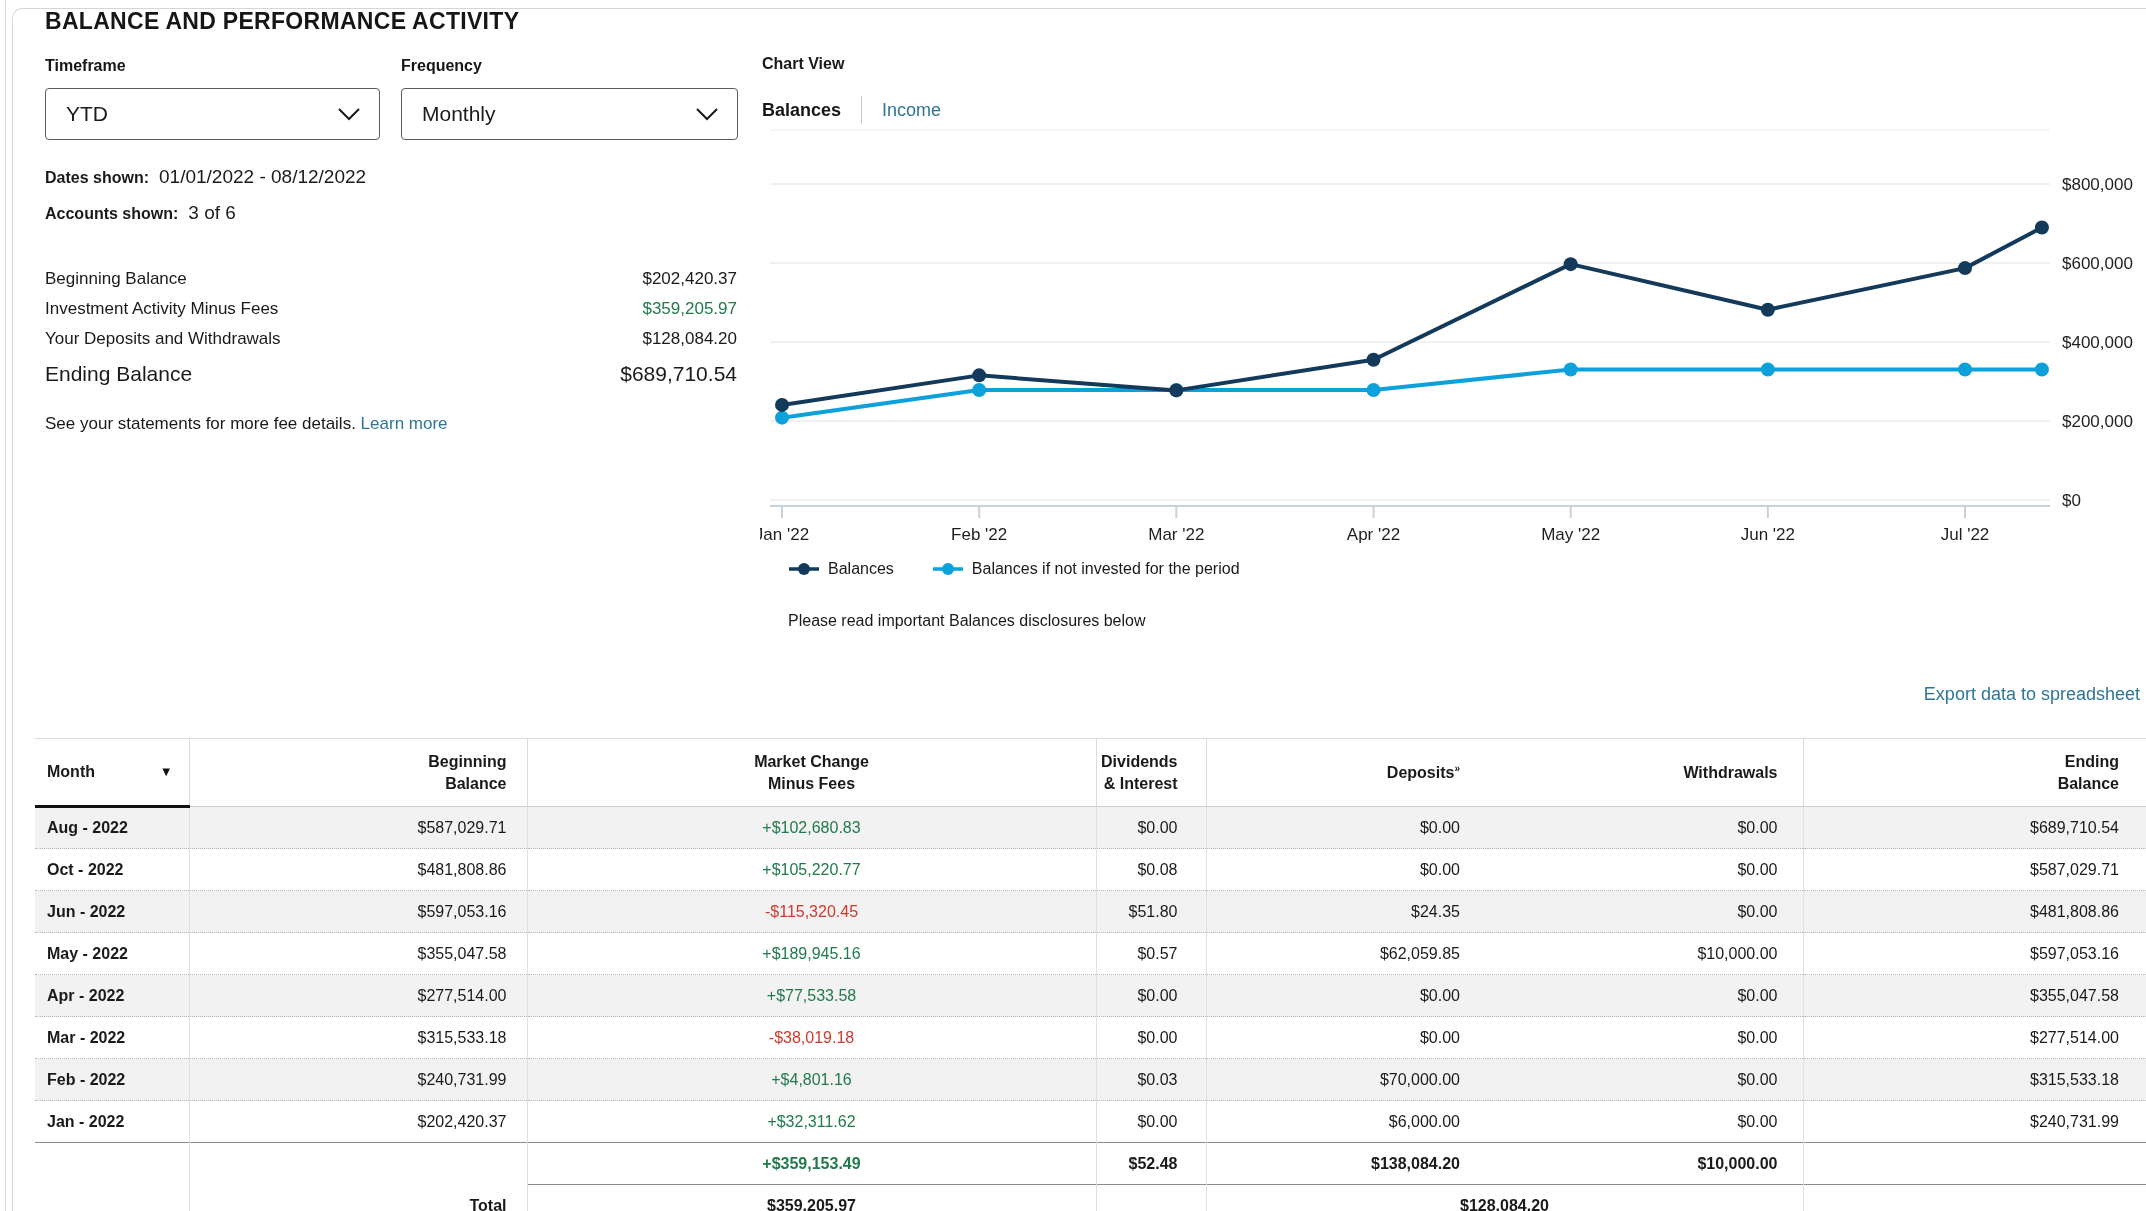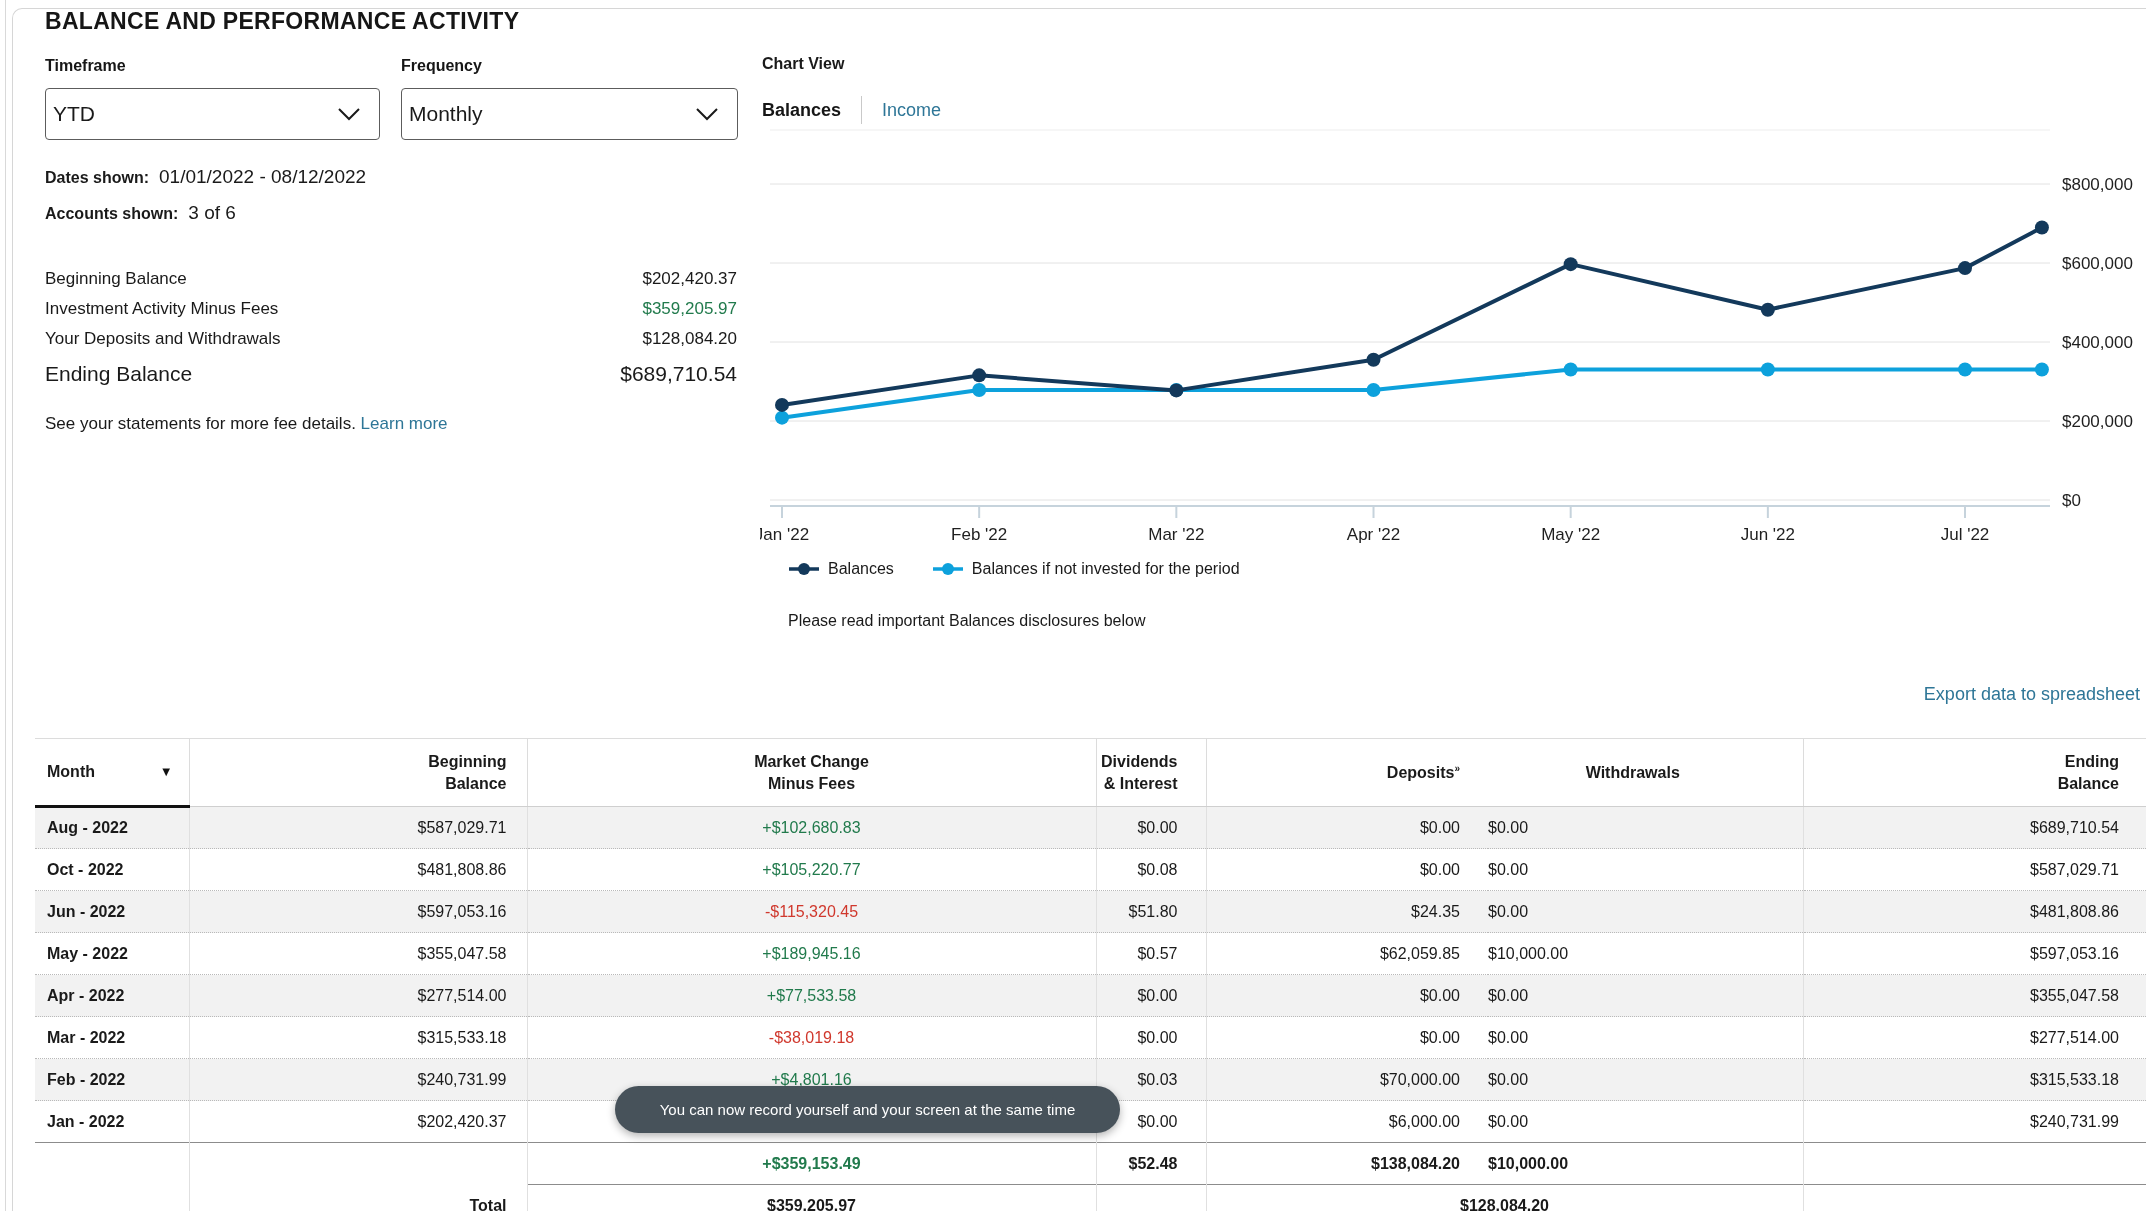--- a/index.html
+++ b/index.html
@@ -9,21 +9,21 @@
   .page-edge { position:absolute; left:5px; top:0; width:1px; height:100%; background:#d9d9d9; }
   .card-border { position:absolute; left:12px; top:8px; right:0; bottom:-20px;
     border-top:1px solid #d6d6d6; border-left:1px solid #d6d6d6; border-top-left-radius:10px; }
 
   .title { position:absolute; left:45px; top:8px; font-size:23px; font-weight:bold; letter-spacing:.3px; color:#161616; }
 
   .field-label { position:absolute; font-size:16px; font-weight:bold; color:#161616; }
   .tf-label { left:45px; top:57px; }
   .fq-label { left:401px; top:57px; }
   .select { position:absolute; height:52px; border:1px solid #5c5c5c; border-radius:4px; background:#fff;
-    display:flex; align-items:center; justify-content:space-between; padding:0 18px 0 7px; cursor:pointer; }
+    display:flex; align-items:center; justify-content:space-between; padding:0 18px 0 20px; cursor:pointer; }
   .tf-select { left:45px; top:88px; width:335px; }
   .fq-select { left:401px; top:88px; width:337px; }
   .select .sel-text { font-size:21px; color:#1a1a1a; }
 
   .meta { position:absolute; left:45px; font-size:19px; }
   .meta .meta-label { font-size:16px; font-weight:bold; margin-right:10px; }
   .dates { top:166px; }
   .accounts { top:202px; }
 
   .summary { position:absolute; left:45px; top:264px; width:692px; }
@@ -55,21 +55,21 @@
   thead th.c-wdr { border-left:none; }
   .hdr-month-inner { display:flex; align-items:center; justify-content:space-between; padding:0 16px 0 12px; cursor:pointer; }
   .sort-icon { font-size:13px; color:#111; }
   tbody td { height:42px; border-bottom:1px dotted #b9b9b9; border-left:1px solid #e0e0e0; }
   tbody td.c-month { border-left:none; font-weight:bold; text-align:left; padding-left:12px; }
   tbody td.c-wdr { border-left:none; }
   .c-beg { text-align:right; padding-right:20px; }
   .c-mkt { text-align:center;margin-top:21px; }
   .c-div { text-align:right; padding-right:28px; }
   .c-dep { text-align:right; padding-right:28px; }
-  .c-wdr { padding-right:25px; }
+  .c-wdr { text-align:right; padding-right:25px; }
   .c-end { text-align:right; padding-right:27px; }
   tr.stripe td { background:#f2f2f2; }
   td.pos { color:#217a4c; }
   td.neg { color:#d0382d; }
   tr.subtotal td { border-top:1px solid #8c8c8c; border-bottom:none; font-weight:bold; background:#fff; }
   tr.total td { border-bottom:none; background:#fff; font-weight:bold; }
   tr.total td.bt { border-top:1px solid #8c8c8c; }
   td.c-net { text-align:center; }
 
   .tooltip { position:absolute; left:615px; top:1086px; width:505px; height:47px; background:#47525a;
@@ -322,14 +322,13 @@
           <td class="c-month"></td>
           <td class="c-beg" style="font-weight: bold;">Total</td>
           <td class="c-mkt bt" style="font-weight: bold;">$359,205.97</td>
           <td class="c-div bt"></td>
           <td class="c-net bt" colspan="2" style="font-weight: bold;">$128,084.20</td>
           <td class="c-end bt"></td>
         </tr>
       </tbody>
   </table>
 
-  <div class="tooltip">You can now record yourself and your screen at the same time</div>
 </div>
 
 </body></html>

